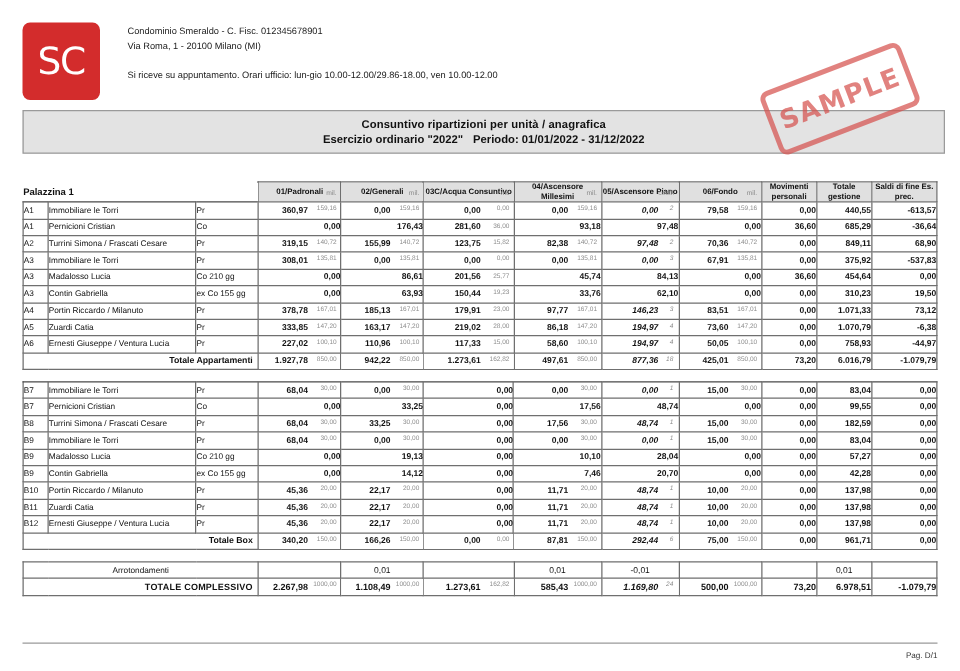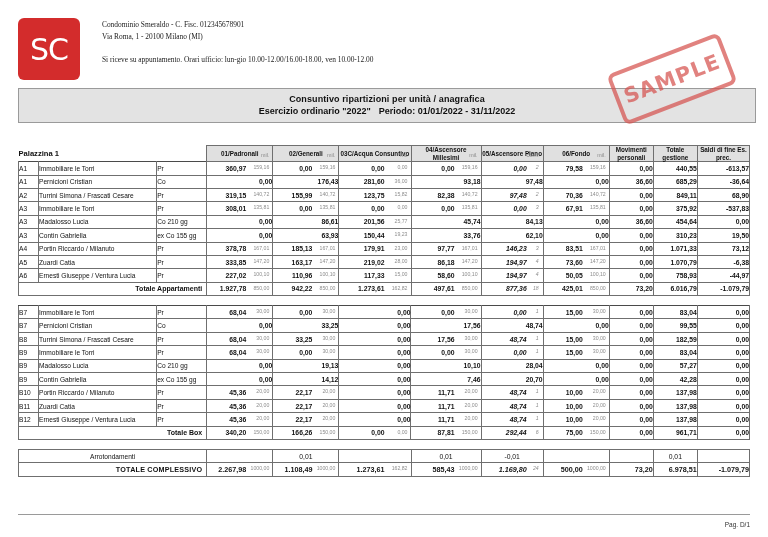--- a/index.html
+++ b/index.html
@@ -44,21 +44,21 @@
     transform: skewX(0deg);
   }
   .header-text {
     margin-left: 22px;
     font-size: 7.4px;
     line-height: 11.6px;
     color: #1a1a1a;
     padding-top: 5px;
   }
   .header-block-2 { margin-top: 12px; }
-  .header-text div { white-space: nowrap; font-family: Liberation Serif, serif; }
+  .header-text div { white-space: nowrap; }
 
   
   .sample-stamp {
     position: absolute;
     top: 34px;
     left: 604px;
     width: 130px;
     height: 84px;
     pointer-events: none;
     opacity: 0.72;
@@ -256,33 +256,33 @@
 <body>
 
 <div class="header">
   <div class="logo">
     <span class="logo-text">SC</span>
   </div>
   <div class="header-text">
     <div>Condominio Smeraldo - C. Fisc. 012345678901</div>
     <div>Via Roma, 1 - 20100 Milano (MI)</div>
     <div class="header-block-2">
-      <div>Si riceve su appuntamento. Orari ufficio: lun-gio 10.00-12.00/16.00-18.00, ven 10.00-12.00</div>
+      <div>Si riceve su appuntamento. Orari ufficio: lun-gio 10.00-12.00/29.86-18.00, ven 10.00-12.00</div>
     </div>
   </div>
 </div>
 
 <div class="sample-stamp">
   <div class="stamp-inner">SAMPLE</div>
 </div>
 
 <div class="title-bar">
   <div class="line1">Consuntivo ripartizioni per unità / anagrafica</div>
   <div class="line2">
-    <span>Esercizio ordinario "2022"</span><span class="sep"></span><span>Periodo: 01/01/2022 - 31/11/2022</span>
+    <span>Esercizio ordinario "2022"</span><span class="sep"></span><span>Periodo: 01/01/2022 - 31/12/2022</span>
   </div>
 </div>
 
 <div class="arrows">&gt;&gt;&gt;</div>
 
 <div class="table-wrap">
   <table class="sheet">
     <colgroup>
       <col style="width:20px">
         <col style="width:118px">

